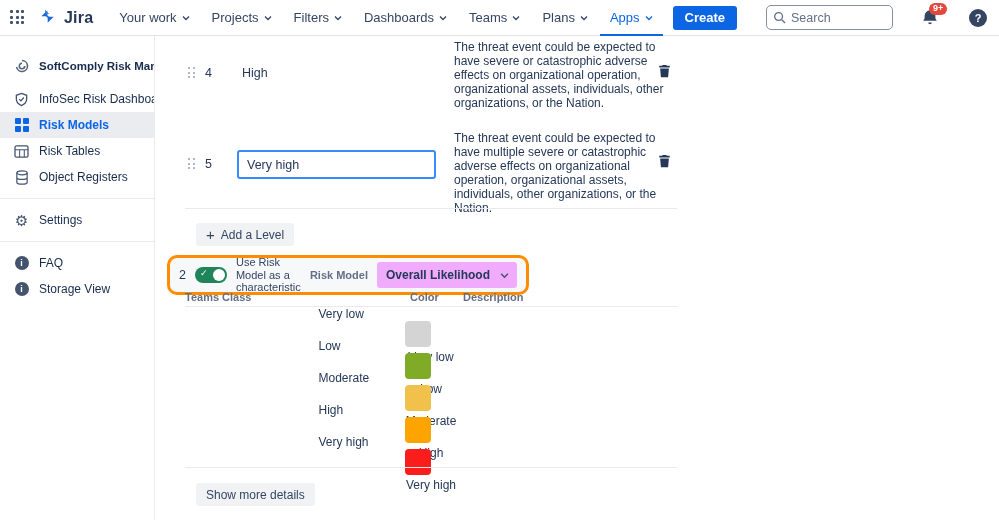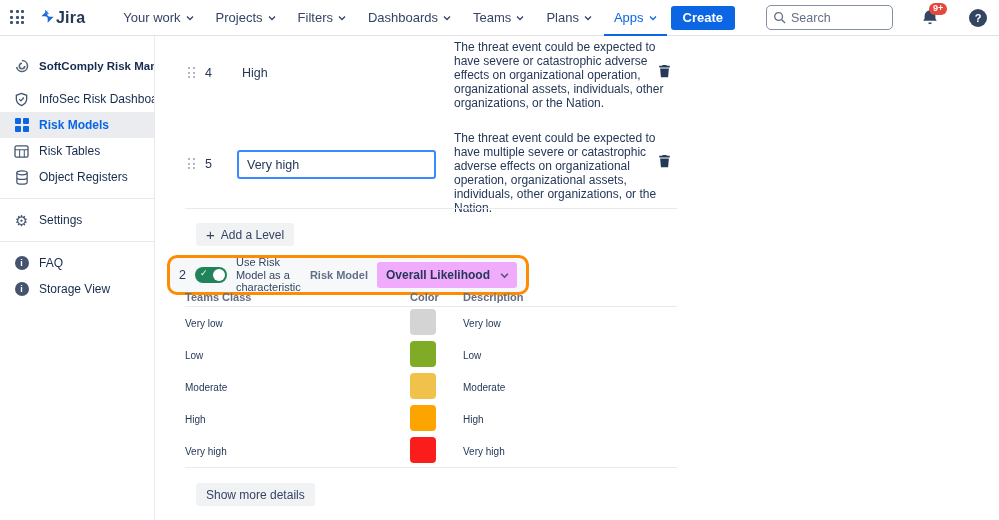--- a/index.html
+++ b/index.html
@@ -4,27 +4,27 @@
 <style>
   * { margin:0; padding:0; box-sizing:border-box; }
   html,body { width:999px; height:520px; background:#fff; font-family:"Liberation Sans",sans-serif; overflow:hidden; }
   .page { position:relative; width:999px; height:520px; background:#fff; }
 
   
   .topbar { position:absolute; left:0; top:0; width:999px; height:36px; background:#fff;
     border-bottom:1px solid #E0E2E6; display:flex; align-items:center; padding:0 12px 0 10px; z-index:5; }
   .appgrid { width:15px; height:15px; display:grid; grid-template-columns:repeat(3,3px); grid-auto-rows:3px; gap:2.5px; cursor:pointer; margin-right:12px; flex-shrink:0; }
   .appgrid i { background:#42526E; border-radius:1px; }
-  .logo { display:flex; align-items:center; gap:0; cursor:pointer; margin-right:28px; flex-shrink:0; }
+  .logo { display:flex; align-items:center; gap:8px; cursor:pointer; margin-right:16px; flex-shrink:0; }
   .logo-text { font-size:16px; font-weight:700; color:#253858; letter-spacing:.2px; }
   .nav { display:flex; align-items:center; height:36px; gap:2px; }
   .nav-item { display:flex; align-items:center; gap:5px; height:36px; padding:0 10px; font-size:13px; font-weight:500; color:#344563; cursor:pointer; white-space:nowrap;text-align:right; }
   .nav-item.active { color:#0C66E4; box-shadow:inset 0 -2px 0 #0C66E4; }
   .nav-item svg { margin-top:1px; }
-  .create-btn { margin-left:4px; height:24px; padding:0 12px; background:#0C66E4; color:#fff; border:none; border-radius:3px;
+  .create-btn { margin-left:10px; height:24px; padding:0 12px; background:#0C66E4; color:#fff; border:none; border-radius:3px;
     font-size:13px; font-weight:600; font-family:"Liberation Sans",sans-serif; cursor:pointer; }
   .top-right { margin-left:auto; display:flex; align-items:center; gap:28px; }
   .search-wrap { position:relative; width:127px; height:25px; }
   .search-wrap svg { position:absolute; left:7px; top:6px; }
   .search-input { width:100%; height:100%; border:1px solid #8590A2; border-radius:5px; padding:0 6px 0 24px;
     font-size:12.5px; color:#253858; font-family:"Liberation Sans",sans-serif; outline:none; background:#fff; }
   .search-input::placeholder { color:#626F86; }
   .bell-wrap { position:relative; cursor:pointer; width:20px; height:20px; }
   .badge { position:absolute; top:-5px; left:8px; background:#E2483D; color:#fff; font-size:9px; font-weight:700;
     padding:1.5px 4px; border-radius:8px; line-height:1; }
@@ -70,21 +70,21 @@
   .rm-label { font-size:11px; line-height:12.5px; color:#344563; width:106px; }
   .rm-dd-label { margin-left:auto; font-size:11px; font-weight:600; color:#626F86; white-space:nowrap; }
   .rm-dd { height:26px; background:#f0abfc; border-radius:3px; display:flex; align-items:center; gap:10px;
     padding:0 8px 0 9px; font-size:12px; font-weight:600; color:#253858; cursor:pointer; white-space:nowrap; }
 
   
   .rc-table { position:absolute; left:30px; top:252px; width:492px; }
   .rc-head { display:flex; align-items:center; height:18px; font-size:11px; font-weight:700; color:#626F86; }
   .rc-head-divider { height:1px; background:#E8EAEE; }
   .c1 { width:225px; } .c2 { width:53px; } .c3 { flex:1; }
-  .rc-row { display:flex; align-items:center; height:32px; font-size:10px; color:#253858; }
+  .rc-row { display:flex; align-items:center; height:32px; font-size:12px; color:#253858;flex-direction:column; }
   .swatch { width:26px; height:26px; border-radius:4px; display:inline-block; cursor:pointer; }
 </style>
 </head>
 <body>
 
 <div class="page">
 
   <header class="topbar">
     <div class="appgrid">
         <i></i>

